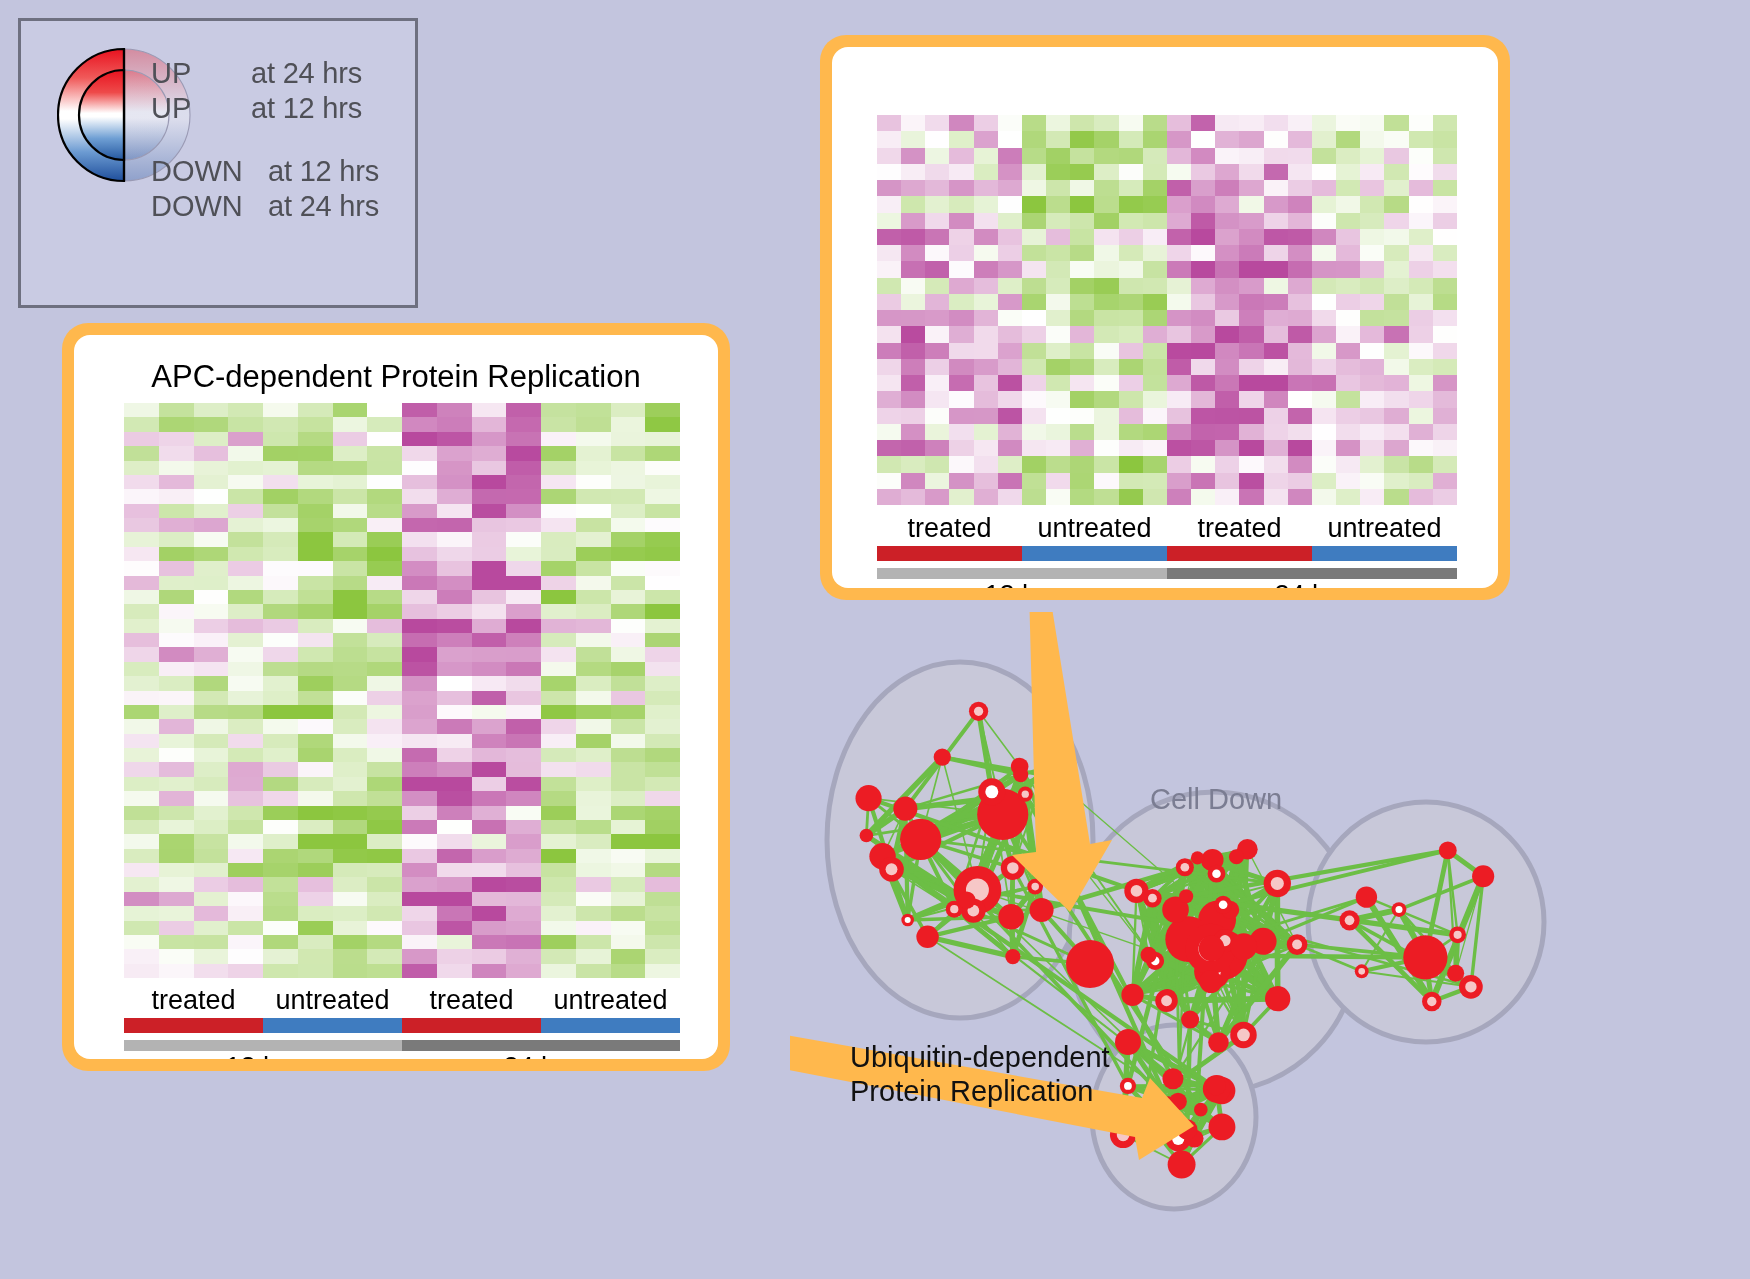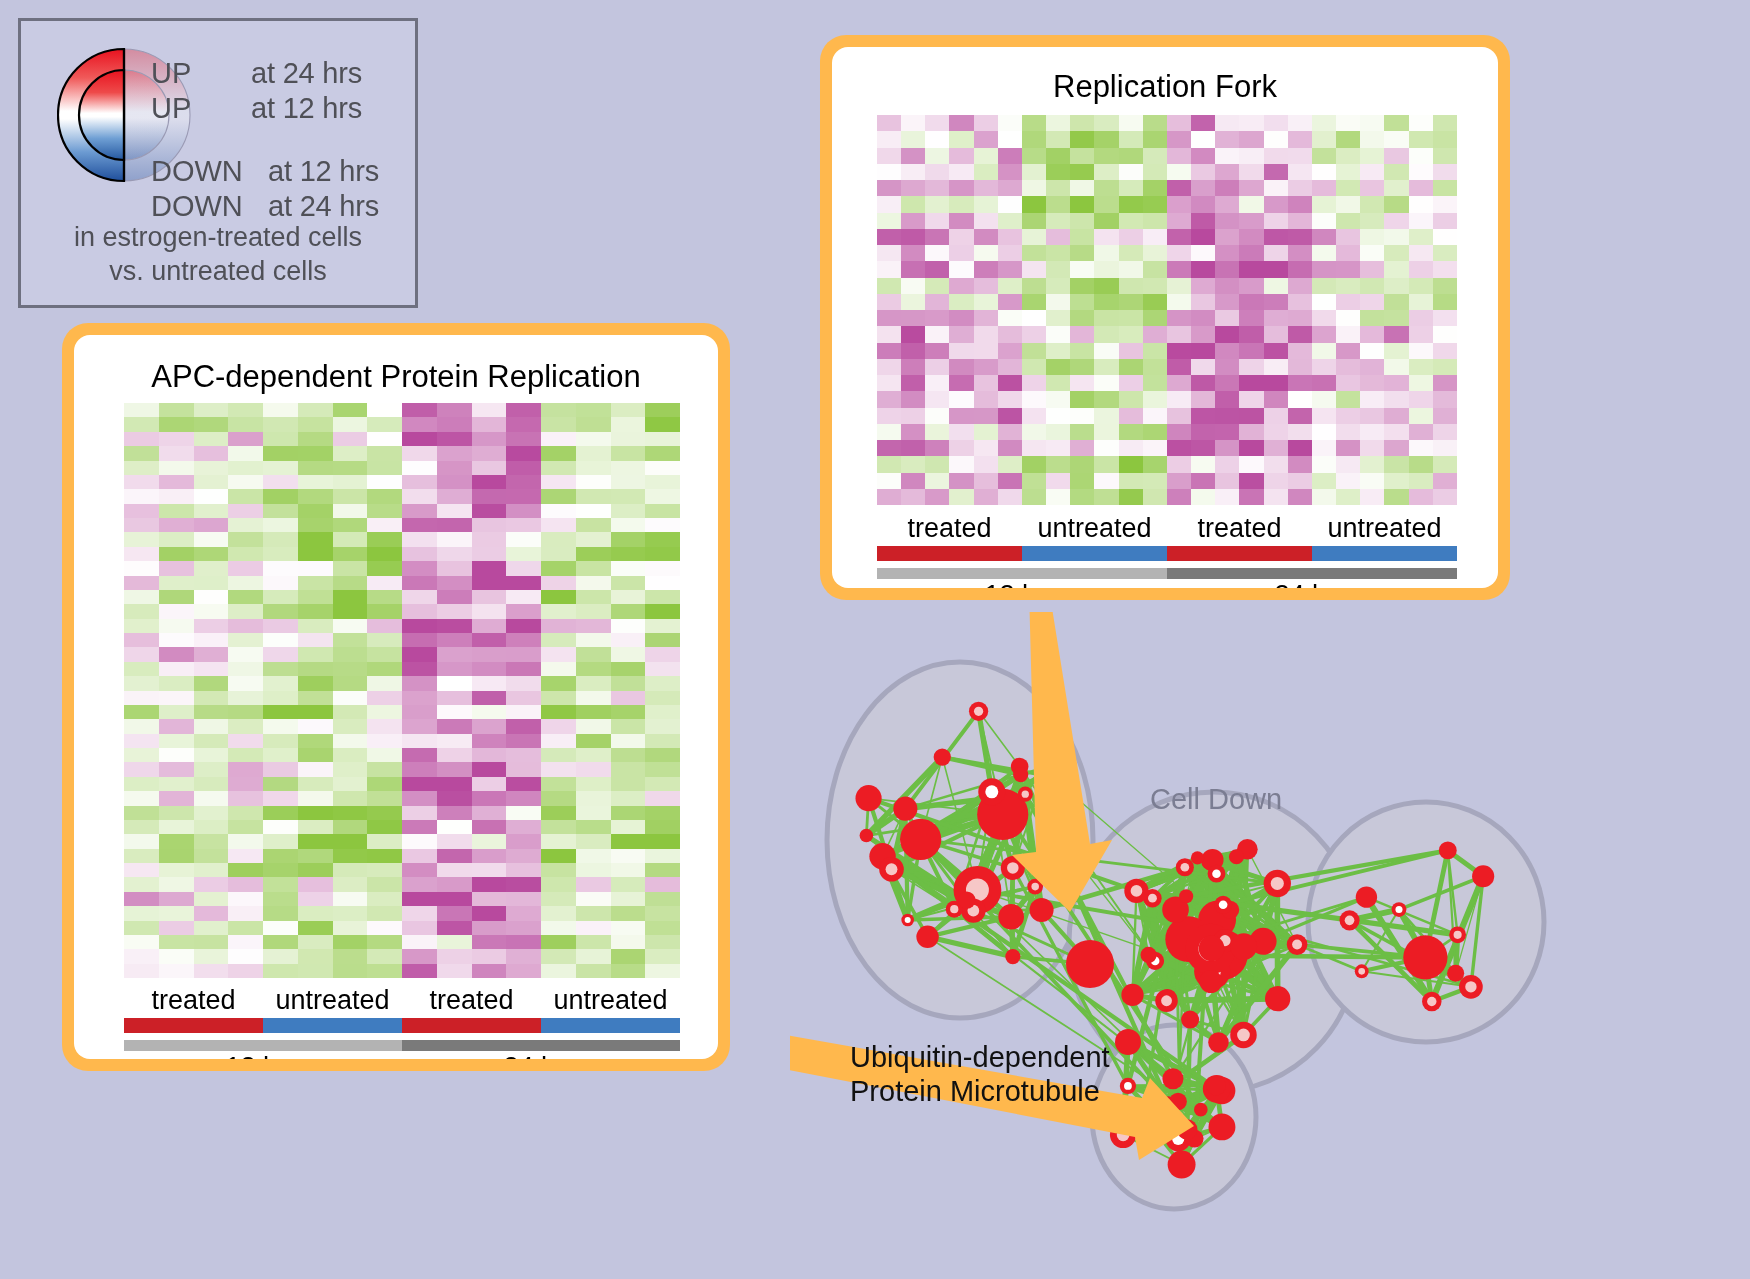--- a/index.html
+++ b/index.html
@@ -138,30 +138,25 @@
 
     <div class="key-dir" style="left:130px;top:71px;">UP</div>
     <div class="key-row" style="left:230px;top:71px;">at 12 hrs</div>
 
     <div class="key-dir" style="left:130px;top:134px;">DOWN</div>
     <div class="key-row" style="left:247px;top:134px;">at 12 hrs</div>
 
     <div class="key-dir" style="left:130px;top:169px;">DOWN</div>
     <div class="key-row" style="left:247px;top:169px;">at 24 hrs</div>
 
-    <div id="key-footer">
-      <div>in estrogen-treated cells</div>
-      <div>vs. untreated cells</div>
-    </div>
   </div>
 
 
   <div id="rf-panel" class="panel">
     <div class="panel-inner">
-      <div class="panel-title" style="top:22px;">Replication Fork</div>
       <div class="hm-wrap" id="rf-hm-wrap" style="left:45px;top:68px;width:580px;height:390px;">
         <div class="hm" id="rf-hm" style="grid-template-columns: repeat(24, 1fr); grid-template-rows: repeat(24, 1fr);">
             <div style="background: rgb(232, 195, 223);"></div>
             <div style="background: rgb(251, 244, 249);"></div>
             <div style="background: rgb(241, 219, 236);"></div>
             <div style="background: rgb(208, 135, 191);"></div>
             <div style="background: rgb(236, 206, 229);"></div>
             <div style="background: rgb(251, 253, 249);"></div>
             <div style="background: rgb(184, 220, 136);"></div>
             <div style="background: rgb(236, 246, 223);"></div>
@@ -2223,15 +2218,15 @@
       <g>
         <path d="M238 -60 L253 -60 L300 232 L322 228 L280 300 L222 243 L246 240 Z" fill="#ffb84d"></path>
         <path d="M-720 319 L-718 297 L352 486 L360 466 L404 514 L349 548 L345 525 Z" fill="#ffb84d"></path>
       </g>
     </svg>
 
   </div>
 
   <div class="cluster-label" id="lab-cc">Cell Down</div>
   <div class="cluster-label" id="lab-ub">Ubiquitin-dependent
-Protein Microtubule</div>
+Protein Replication</div>
 
 </div>
 
 </body></html>

